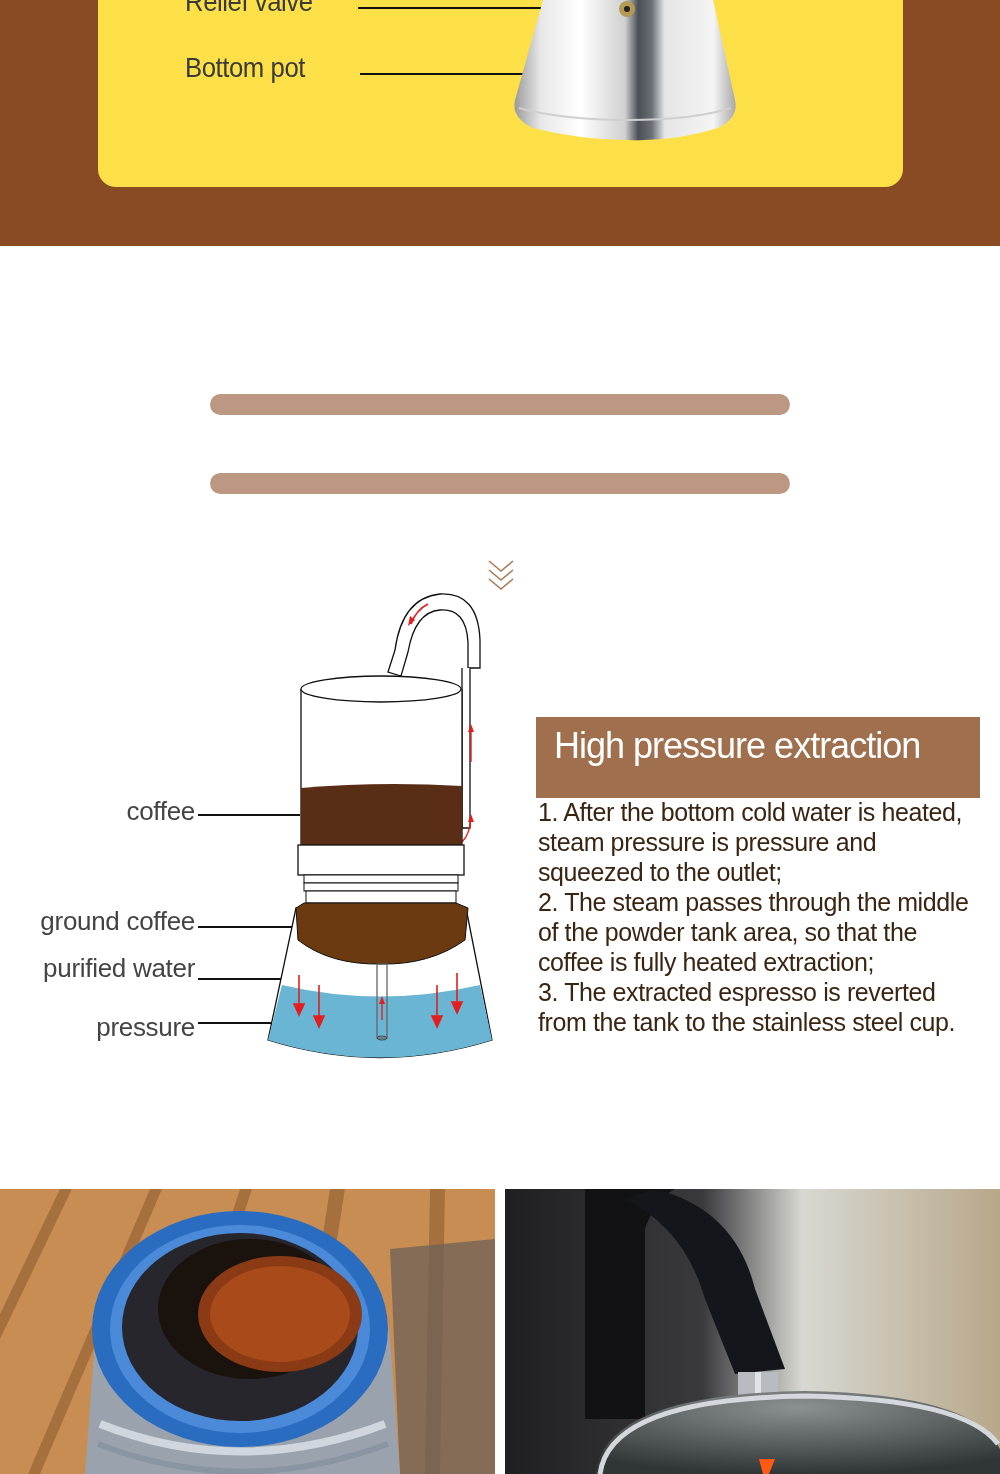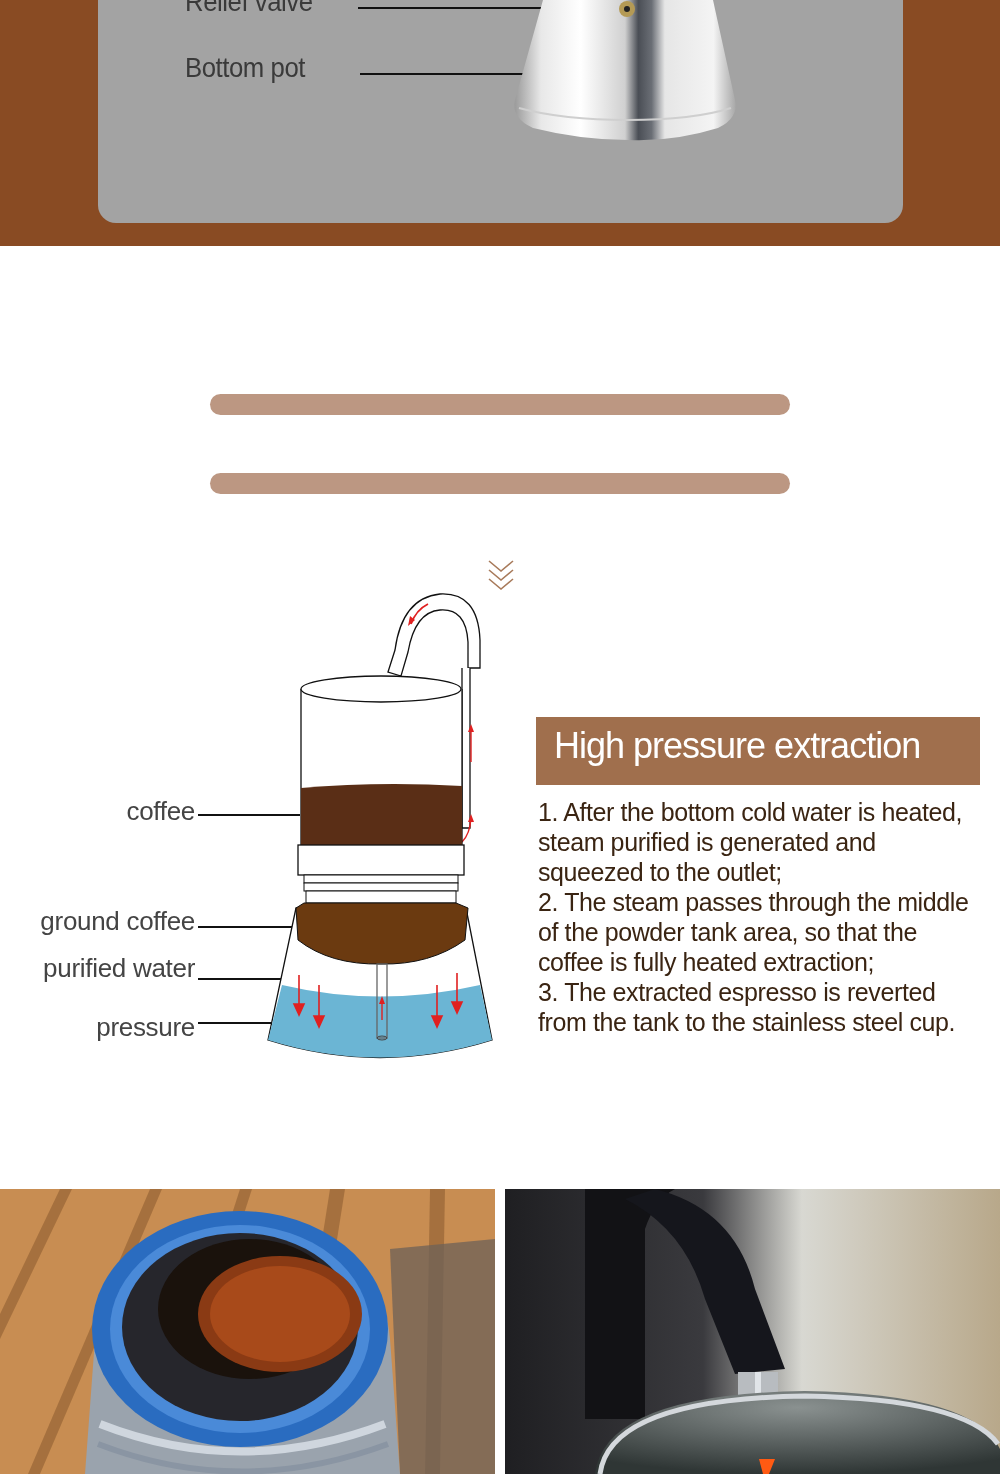--- a/index.html
+++ b/index.html
@@ -1,39 +1,39 @@
 <!DOCTYPE html>
 <html><head>
 <meta charset="utf-8">
 <style>
   * { margin:0; padding:0; box-sizing:border-box; }
   body { width:1000px; height:1474px; background:#fff; font-family:"Liberation Sans", sans-serif; position:relative; overflow:hidden; }
 
   
   .top-band { position:absolute; left:0; top:0; width:1000px; height:246px; background:#894b23; }
-  .top-card { position:absolute; left:98px; top:0; width:805px; height:223px; background:#a3a3a3; border-radius:0 0 18px 18px; overflow:hidden; }
+  .top-card { position:absolute; left:98px; top:0; width:805px; height:187px; background:#fde047; border-radius:0 0 18px 18px; overflow:hidden; }
   .part-label { position:absolute; font-size:28px; color:#3a3a3a; letter-spacing:-0.5px; transform:scaleX(0.92); transform-origin:left center; }
   .leader { position:absolute; height:2px; background:#111; }
   .pot { position:absolute; }
 
   
   .title-wrap { position:absolute; left:210px; top:330px; width:580px; height:170px; }
   .title-bar { position:absolute; left:0; width:580px; height:21px; border-radius:11px; background:#bc9782; }
   .title-line { position:absolute; left:14px; font-size:78px; font-weight:bold; color:#6e3d1b; letter-spacing:-3px; white-space:nowrap; line-height:1; }
 
   
   .chev { position:absolute; left:486px; top:558px; }
 
   
   .diagram { position:absolute; left:255px; top:585px; }
   .diag-label { position:absolute; font-size:26px; color:#444; text-align:right; right:805px; white-space:nowrap; letter-spacing:-0.3px; }
   .diag-leader { position:absolute; height:2px; background:#111; }
 
   
-  .panel-header { position:absolute; left:536px; top:717px; width:444px; height:68px; background:#a06f4d; }
+  .panel-header { position:absolute; left:536px; top:717px; width:444px; height:81px; background:#a06f4d; }
   .panel-header span { position:absolute; left:18px; top:8px; font-size:36px; color:#fff; letter-spacing:-1px; white-space:nowrap; }
   .panel-body { position:absolute; left:538px; top:797px; width:450px; font-size:25px; line-height:30px; color:#3a2412; letter-spacing:-0.4px; }
   .panel-body p { white-space:nowrap; }
 
   
   .photo { position:absolute; top:1189px; height:285px; overflow:hidden; }
   .photo-left { left:0; width:495px; background:#c48a4f; }
   .photo-right { left:505px; width:495px; background:#2a2a2d; }
 </style>
 </head>
@@ -129,21 +129,21 @@
     <line x1="457" y1="973" x2="457" y2="1004"></line>
       <polygon points="457,1013 452,1002 462,1002"></polygon>
   </g>
 </svg>
 
 <div class="panel-header">
   <span>High pressure extraction</span>
 </div>
 <div class="panel-body">
   <p>1. After the bottom cold water is heated,</p>
-  <p>steam purified is generated and</p>
+  <p>steam pressure is pressure and</p>
   <p>squeezed to the outlet;</p>
   <p>2. The steam passes through the middle</p>
   <p>of the powder tank area, so that the</p>
   <p>coffee is fully heated extraction;</p>
   <p>3. The extracted espresso is reverted</p>
   <p>from the tank to the stainless steel cup.</p>
 </div>
 
 <div class="photo photo-left" title="Ground coffee in moka pot funnel">
   <svg width="495" height="285" viewBox="0 0 495 285">

